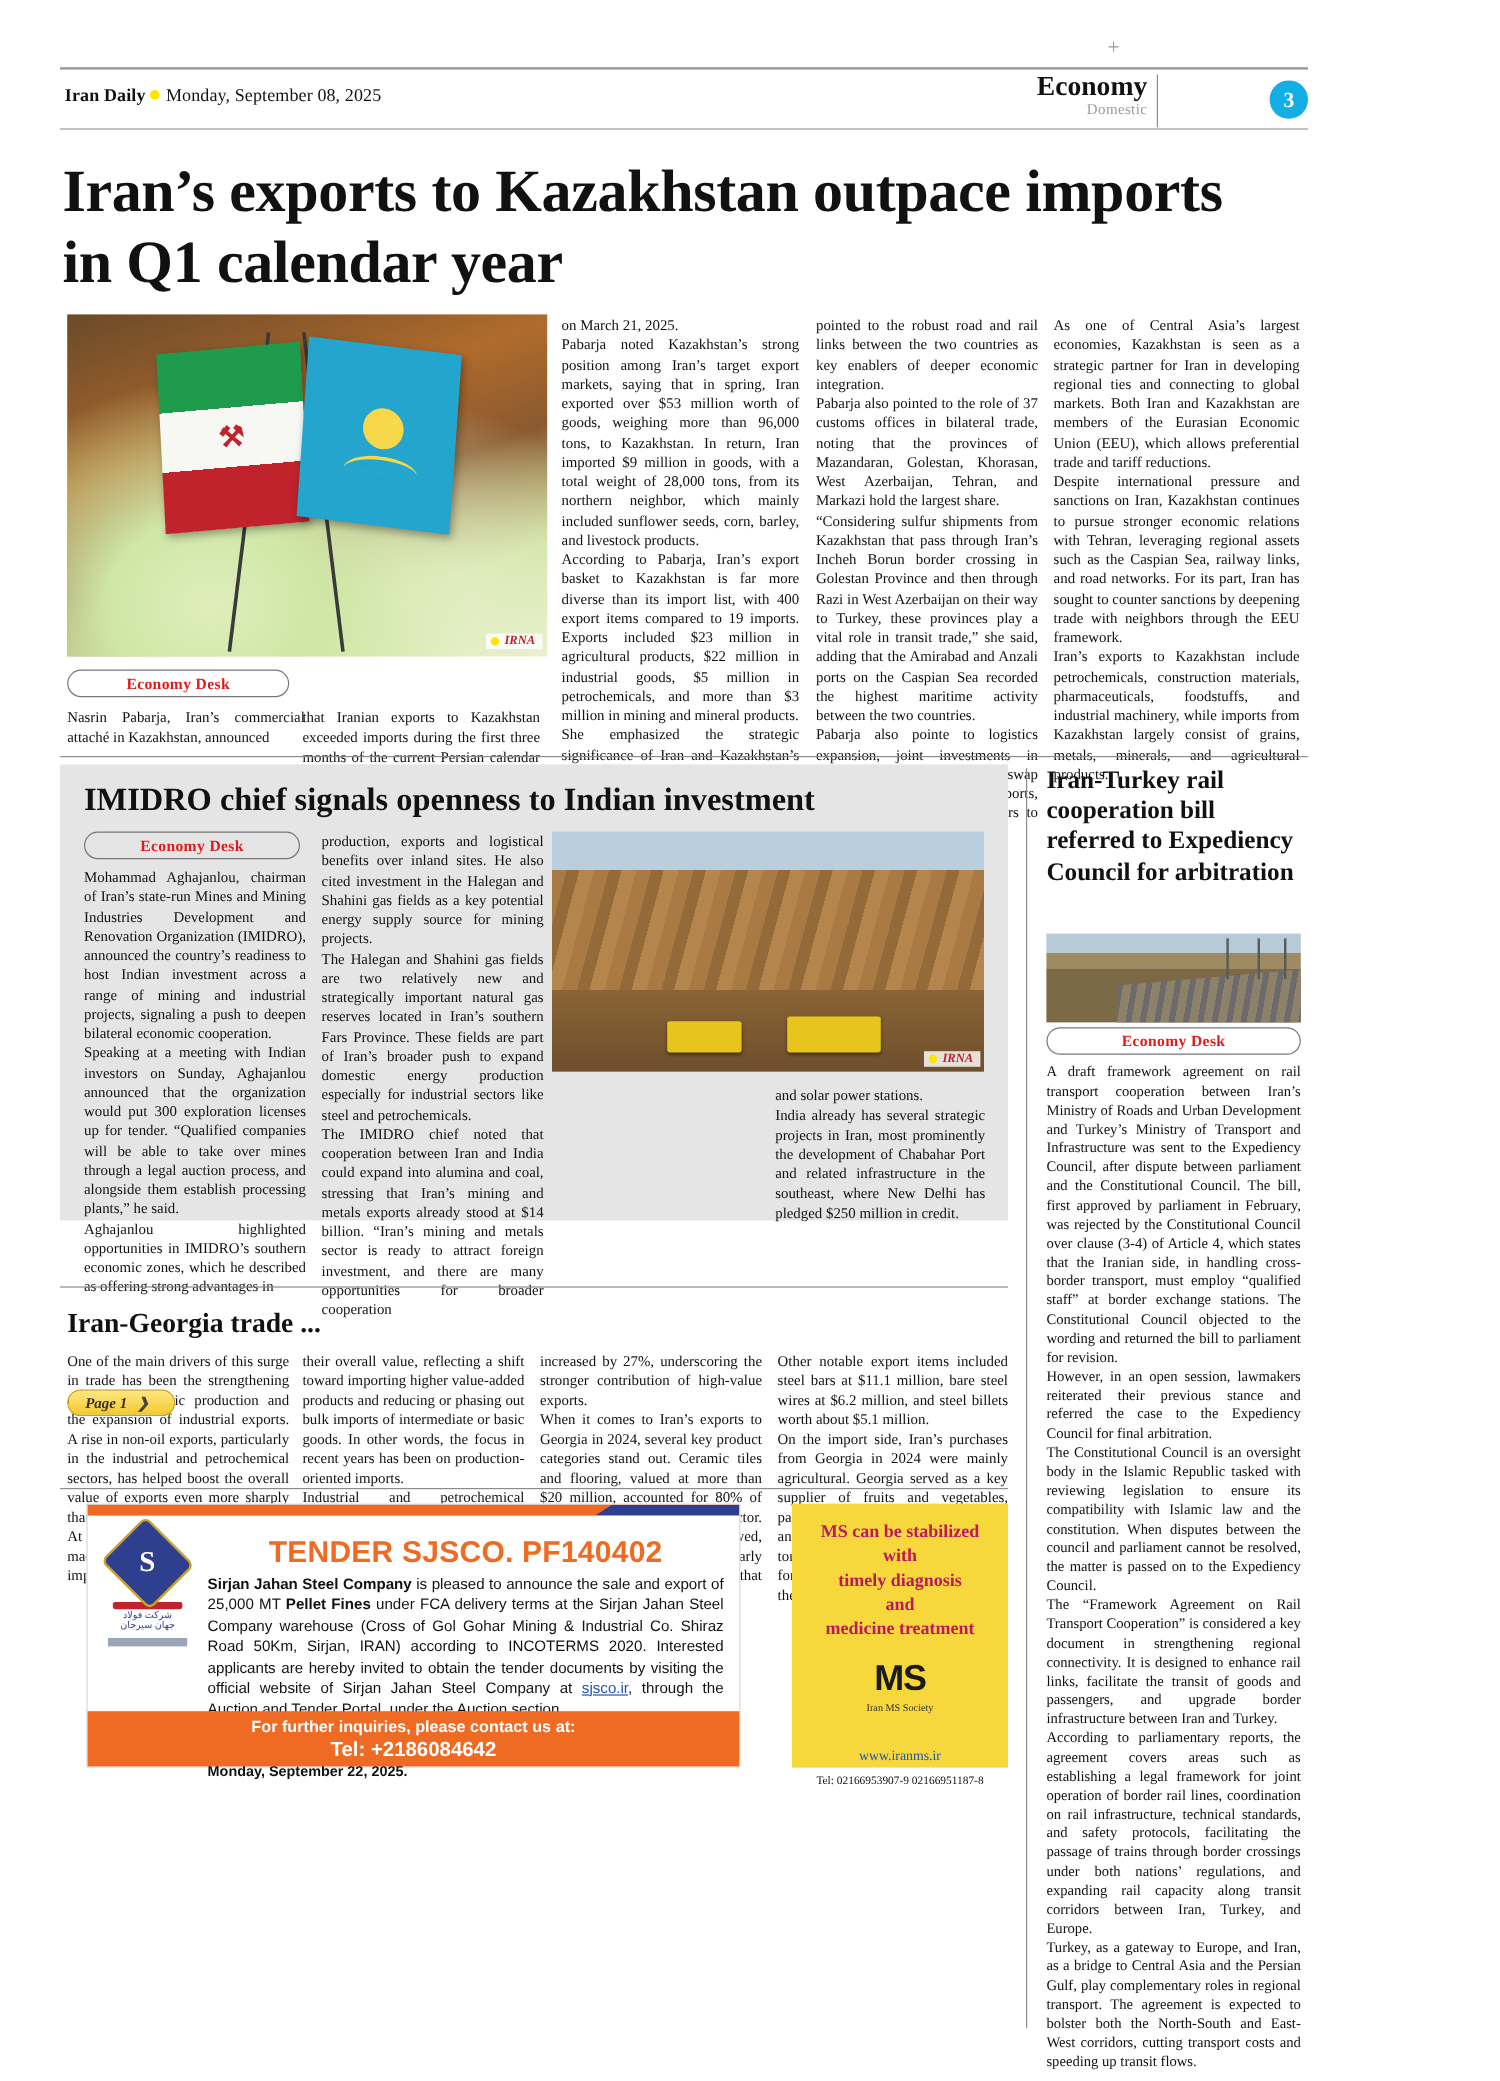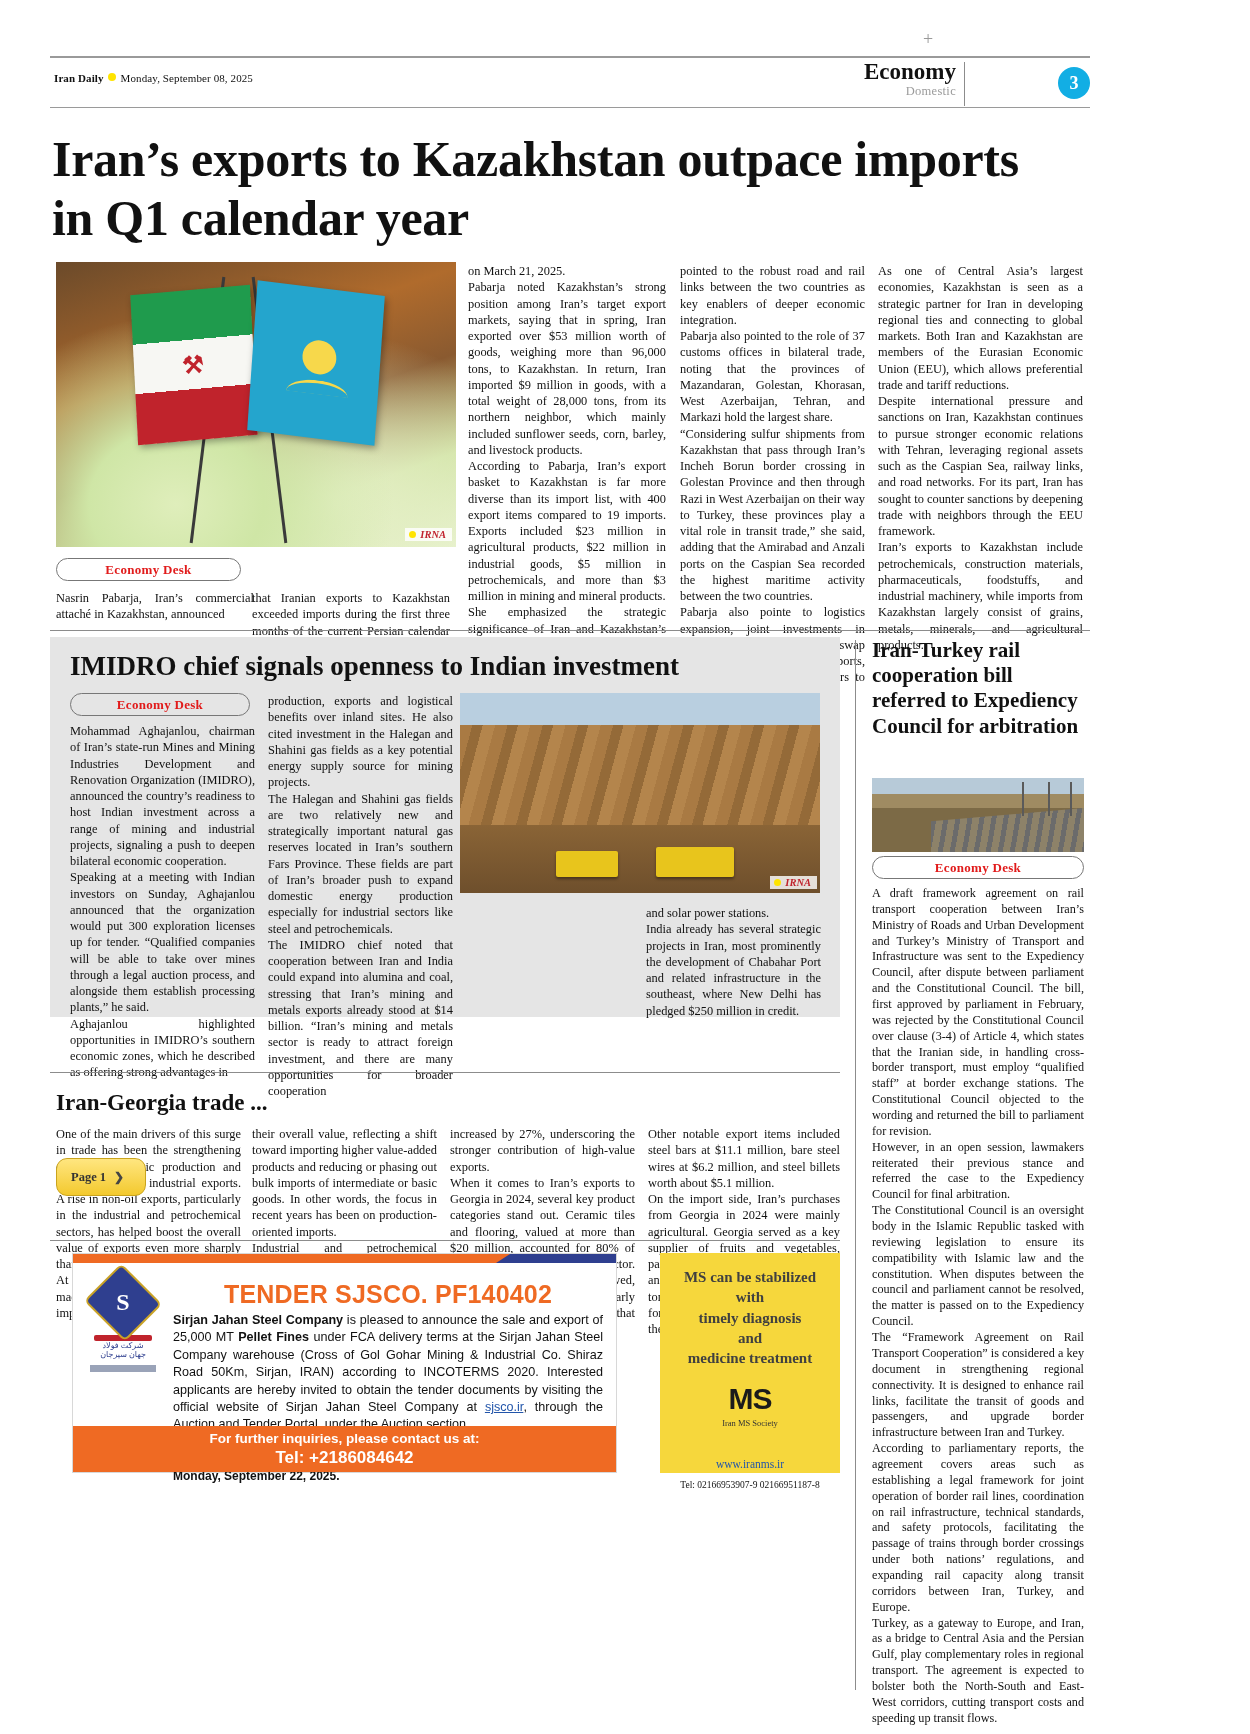--- a/index.html
+++ b/index.html
@@ -16,21 +16,21 @@
   
   .cropmark { position: absolute; color: #999; font-size: 18px; line-height: 1; }
 
   
   .masthead {
     position: absolute; left: 50px; top: 56px; width: 1040px; height: 52px;
     border-top: 2px solid #9a9a9a; border-bottom: 1px solid #9a9a9a;
   }
   .mast-left {
     position: absolute; left: 4px; top: 14px;
-    font-size: 11px; letter-spacing: .1px;
+    font-size: 15px; letter-spacing: .1px;
   }
   .mast-brand { font-weight: bold; font-family: "Liberation Serif", serif; }
   .mast-dot {
     display: inline-block; width: 8px; height: 8px; border-radius: 50%;
     background: #ffe400; margin: 0 5px 0 4px; vertical-align: 1px;
   }
   .mast-sectionwrap {
     position: absolute; right: 134px; top: 2px; text-align: right; line-height: 1.05;
   }
   .mast-section { font-size: 23px; font-weight: bold; font-family: "Liberation Serif", serif; }
@@ -172,25 +172,25 @@
   .geo-head {
     position: absolute; left: 56px; top: 1090px; width: 500px;
     font-size: 23px; font-weight: bold; font-family: "Liberation Serif", serif;
   }
   .geo-c1 { position: absolute; left: 56px; top: 1126px; width: 185px; }
   .geo-c2 { position: absolute; left: 252px; top: 1126px; width: 185px; }
   .geo-c3 { position: absolute; left: 450px; top: 1126px; width: 185px; }
   .geo-c4 { position: absolute; left: 648px; top: 1126px; width: 192px; }
   .page1-badge {
     position: absolute; left: 56px; top: 1158px;
-    width: 90px; height: 38px; border-radius: 11px;
+    width: 90px; height: 22px; border-radius: 11px;
     background: linear-gradient(to bottom, #ffe680, #f3c92e);
     border: 1px solid #caa41d;
     display: flex; align-items: center; padding-left: 14px; gap: 8px;
-    font-size: 12.5px; font-weight: bold; color: #333;
+    font-size: 12.5px; font-weight: bold; font-style: italic; color: #333;
   }
   .page1-arrow { font-size: 12px; color: #444; }
 
   
   .ad-tender {
     position: absolute; left: 72px; top: 1253px; width: 545px; height: 220px;
     background: #fff; border: 1px solid #d8d8d8;
   }
   .ad-topbar { position: absolute; left: 0; top: 0; width: 100%; height: 9px; background: #ef6a23; }
   .ad-topbar-blue {
@@ -230,21 +230,21 @@
   }
   .ad-bottombar .l1 { font-size: 13.5px; }
   .ad-bottombar .l2 { font-size: 17px; }
 
   .ad-ms {
     position: absolute; left: 660px; top: 1253px; width: 180px; height: 220px;
     background: #f6d73c; text-align: center;
     font-family: "Liberation Serif", serif;
   }
   .ms-head {
-    margin-top: 14px; font-size: 15px; font-weight: bold; line-height: 1.35; color: #404040;
+    margin-top: 14px; font-size: 15px; font-weight: bold; line-height: 1.35; color: #be185d;
   }
   .ms-logo { margin-top: 14px; font-size: 30px; font-weight: bold; color: #1b1b1b; font-family: "Liberation Sans", sans-serif; letter-spacing: -1px;}
   .ms-logo-sub { font-size: 8.5px; color: #333; margin-top: 2px; }
   .ms-site { margin-top: 30px; font-size: 11.5px; color: #2255aa; }
   .ms-tel { margin-top: 10px; font-size: 9.5px; color: #111; }
 </style>
 </head>
 <body>
 
 <div class="page">

